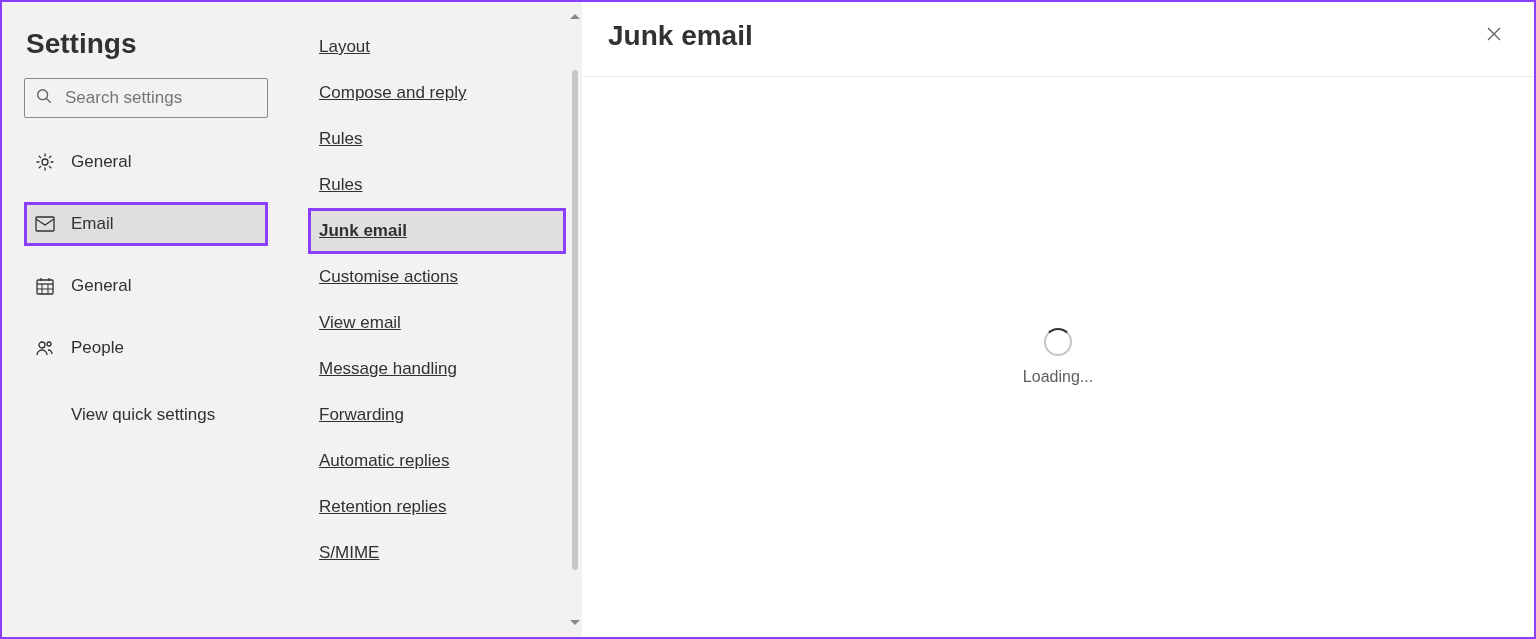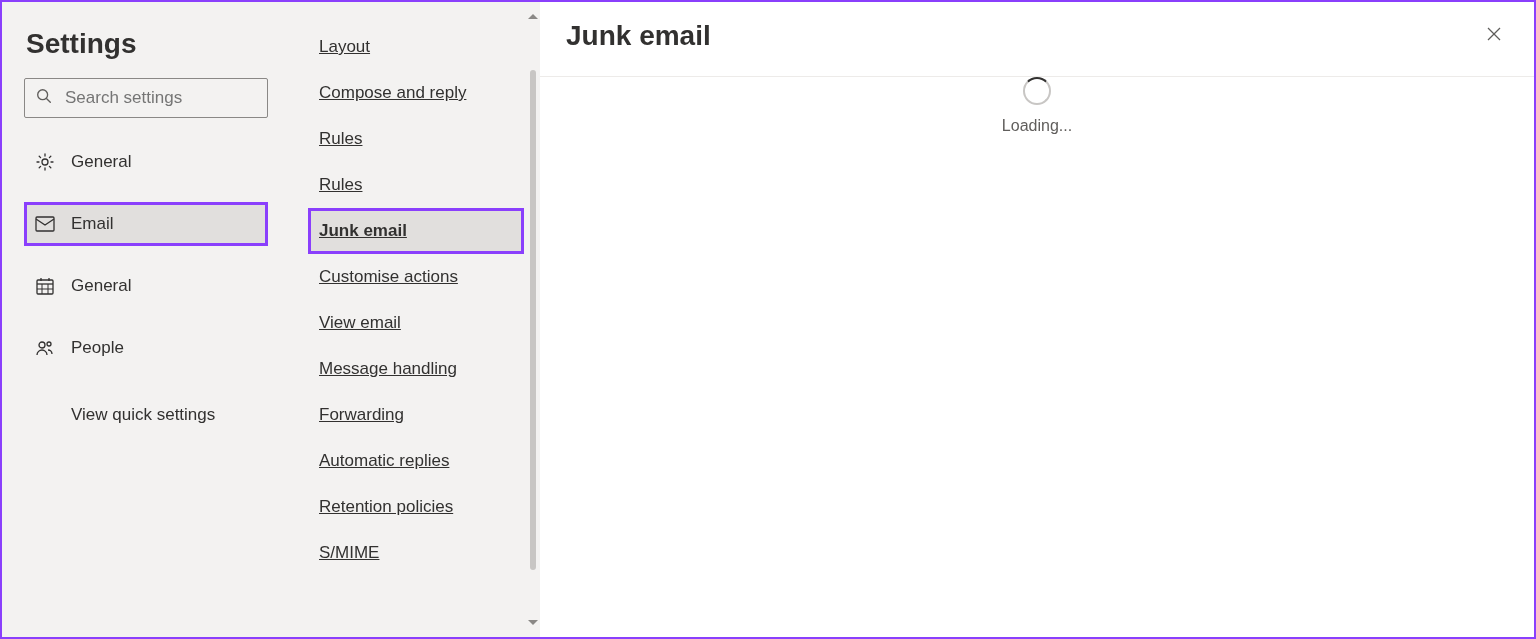--- a/index.html
+++ b/index.html
@@ -11,21 +11,21 @@
     background: #fff;
     overflow: hidden;
   }
   .outer-frame {
     width: 1536px; height: 639px;
     border: 2px solid #8a3ffc;
     display: flex;
     background: #fff;
   }
   .left-pane {
-    width: 538px;
+    width: 580px;
     background: #f3f2f1;
     display: flex;
     position: relative;
   }
   .categories {
     width: 278px;
     padding: 18px 12px 0 22px;
     display: flex; flex-direction: column;
   }
   .settings-title {
@@ -120,21 +120,21 @@
   .close-btn {
     width: 32px; height: 32px;
     display:flex; align-items:center; justify-content:center;
     cursor: pointer; color: #605e5c;
   }
   .close-btn svg { stroke: #605e5c; }
 
   .content-body {
     flex: 1;
     display: flex; flex-direction: column;
-    align-items: center; justify-content: flex-start;
+    align-items: center; justify-content: center;
     gap: 12px;
     color: #605e5c;
     font-size: 16px;
   }
   .spinner {
     width: 28px; height: 28px;
     border: 2px solid #c8c6c4;
     border-top-color: #323130;
     border-radius: 50%;
     animation: spin 1s linear infinite;
@@ -241,21 +241,21 @@
         <div class="sub-item">
             <span>Message handling</span>
           </div>
         <div class="sub-item">
             <span>Forwarding</span>
           </div>
         <div class="sub-item">
             <span>Automatic replies</span>
           </div>
         <div class="sub-item">
-            <span>Retention policies</span>
+            <span>Retention replies</span>
           </div>
         <div class="sub-item">
             <span>S/MIME</span>
           </div>
       </div>
 
       <div class="scroll-track">
         <div class="scroll-arrow up"></div>
         <div class="scroll-thumb"></div>
         <div class="scroll-arrow down"></div>

